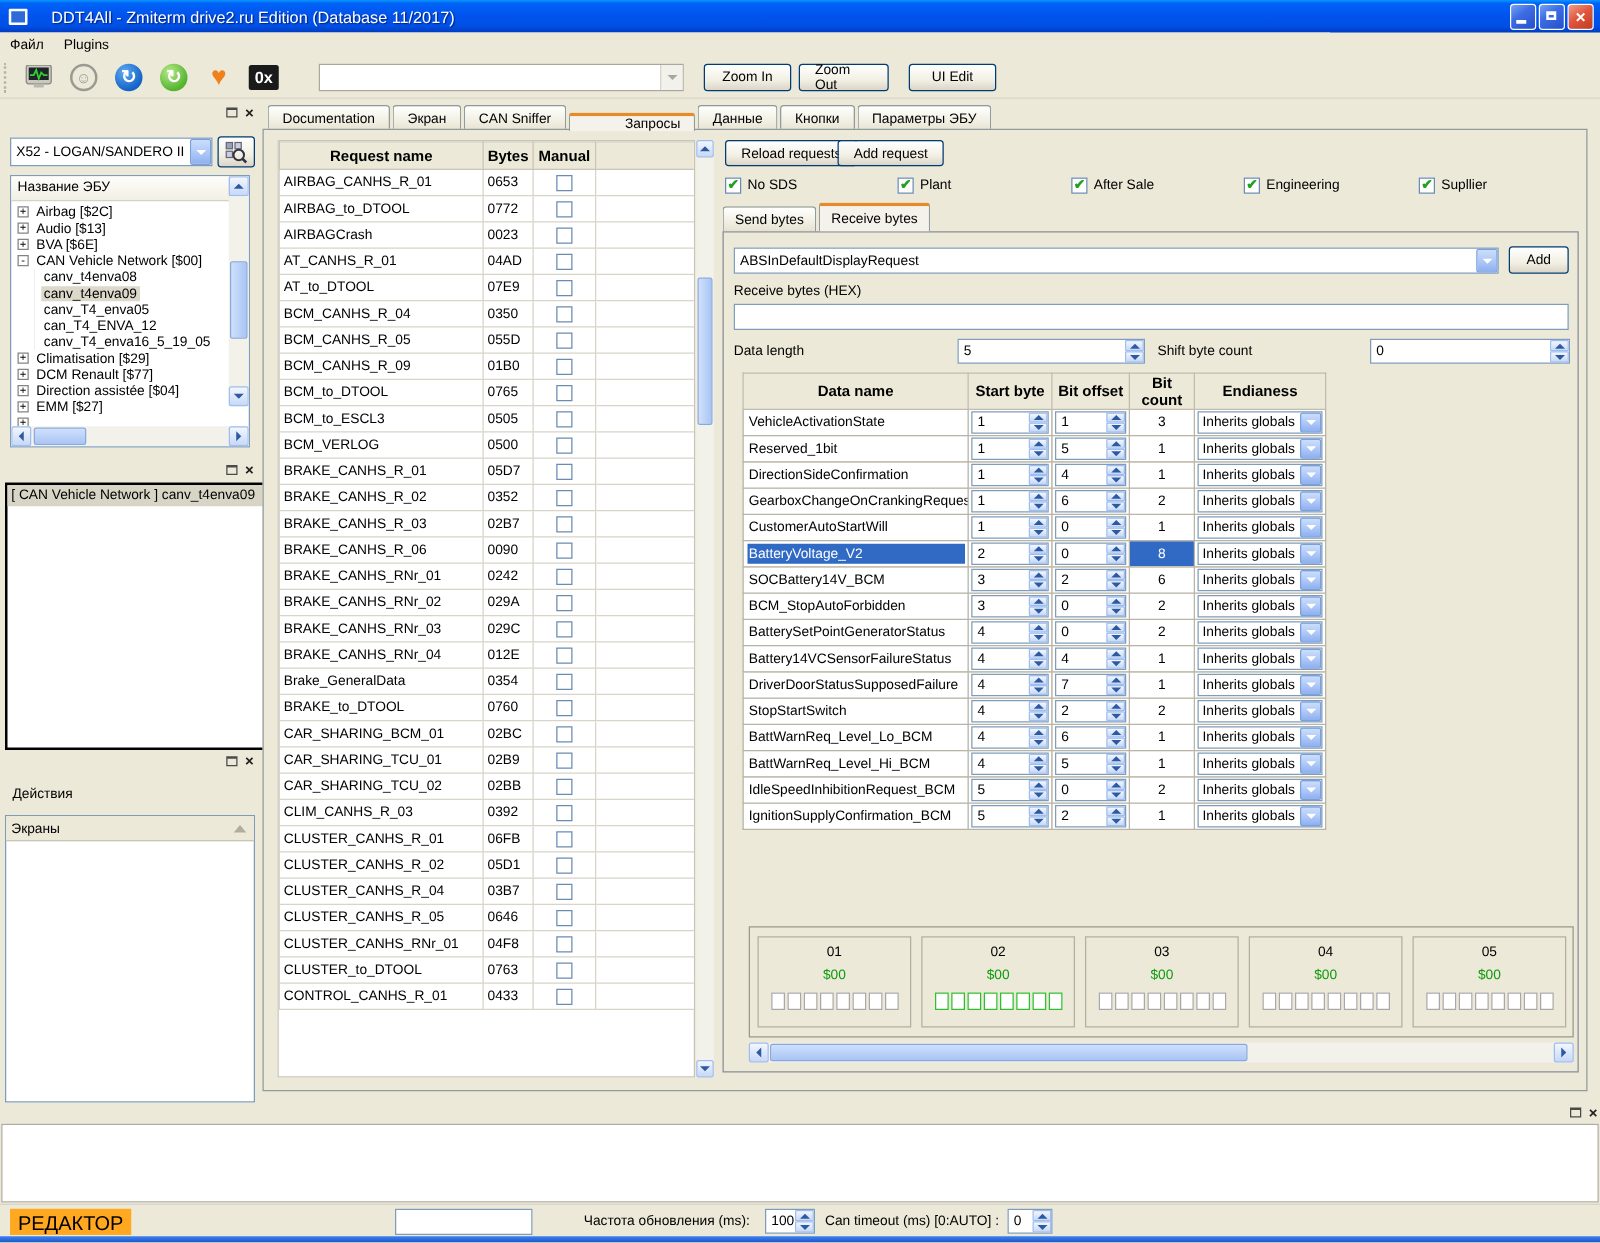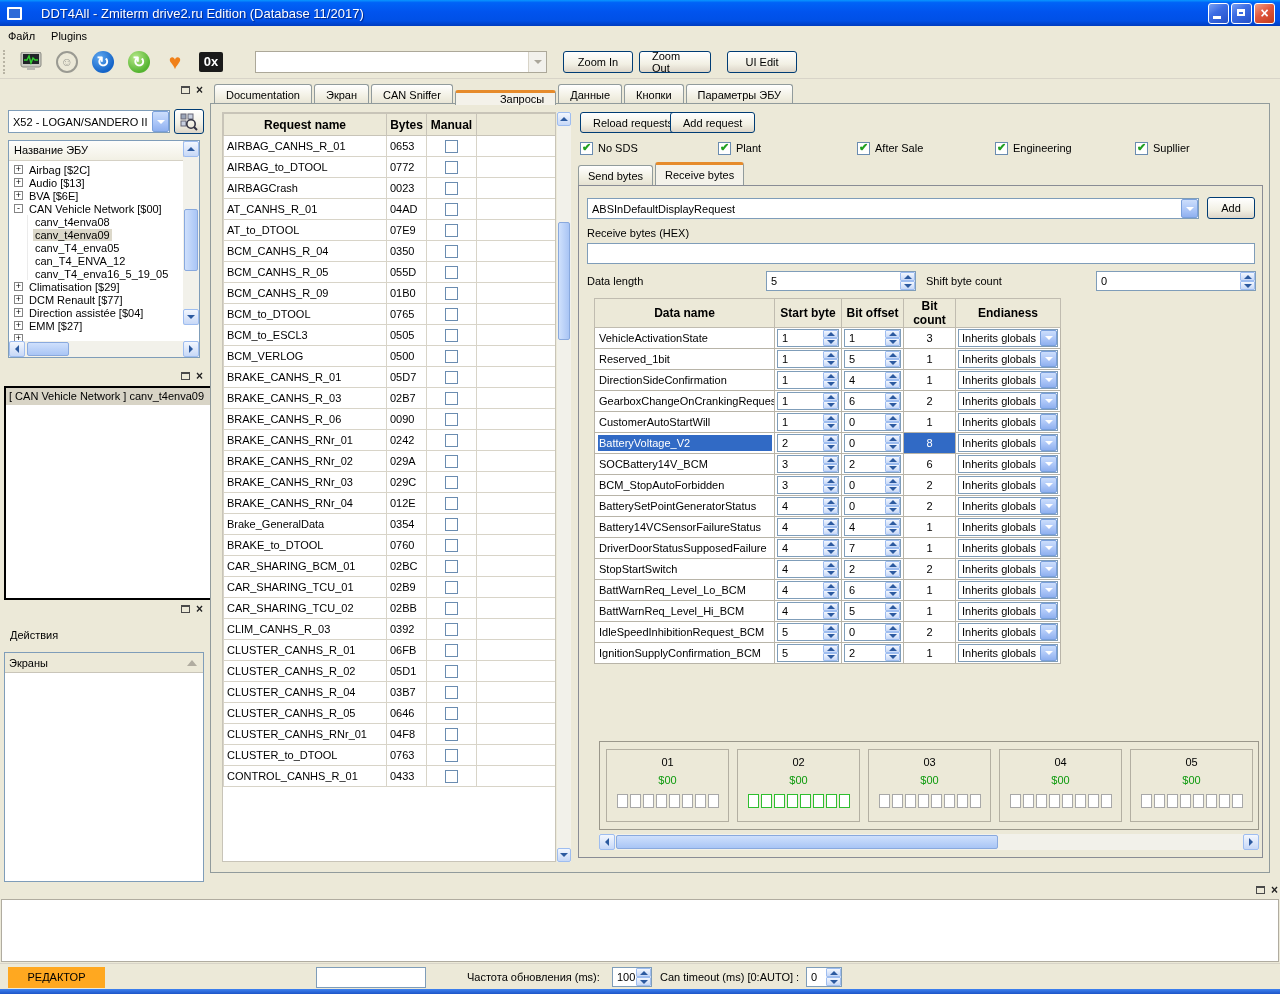--- a/index.html
+++ b/index.html
@@ -157,21 +157,21 @@
   .bits { display:flex; gap:2px; justify-content:center; margin-top:8px; }
   .bit { width:11px; height:14px; background:#fff; border:1px solid #A8A8A8; }
   .byte-panel.active .bit { border-color:#2FBE2F; }
   .g-hsb { position:absolute; left:20px; top:648px; width:660px; height:16px; background:#F2F1EA; }
   .g-hsb .sb-btn { position:absolute; top:0; width:16px; height:16px; }
 
   
   .bottom-hdr { position:absolute; left:0; top:884px; width:1280px; height:15px; background:#ECE9D8; }
   .log-area { position:absolute; left:1px; top:899px; width:1278px; height:63px; background:#fff; border:1px solid #B0ACA0; }
   .statusbar { position:absolute; left:0; top:963px; width:1280px; height:26px; background:#ECE9D8; border-top:1px solid #D8D4C8; }
-  .editor-btn { position:absolute; left:8px; top:3px; width:97px; height:21px; background:#FFA820; border:none; text-align:center; padding-top:4px; font-size:11px; }
+  .editor-btn { position:absolute; left:8px; top:3px; width:97px; height:21px; background:#FFA820; border:none; text-align:center; padding-top:4px; font-size:16px; }
   .status-input { position:absolute; left:316px; top:3px; width:110px; height:21px; background:#fff; border:1px solid #7F9DB9; }
   .freq-label { position:absolute; left:467px; top:7px; }
   .freq-spin { position:absolute; left:612px; top:3px; width:40px; }
   .timeout-label { position:absolute; left:660px; top:7px; }
   .timeout-spin { position:absolute; left:806px; top:3px; width:36px; }
   .bottom-edge { position:absolute; left:0; top:989px; width:1280px; height:5px;
     background:linear-gradient(180deg,#3E82F0,#1C55C8); }
 </style>
 </head>
 <body>
@@ -515,20 +515,26 @@
             <td></td>
           </tr>
 
           <tr class="req-row">
             <td>BRAKE_CANHS_R_01</td>
             <td>05D7</td>
             <td class="chk-cell"><span class="cbox"></span></td>
             <td></td>
           </tr>
 
+          <tr class="req-row">
+            <td>BRAKE_CANHS_R_02</td>
+            <td>0352</td>
+            <td class="chk-cell"><span class="cbox"></span></td>
+            <td></td>
+          </tr>
 
           <tr class="req-row">
             <td>BRAKE_CANHS_R_03</td>
             <td>02B7</td>
             <td class="chk-cell"><span class="cbox"></span></td>
             <td></td>
           </tr>
 
           <tr class="req-row">
             <td>BRAKE_CANHS_R_06</td>

